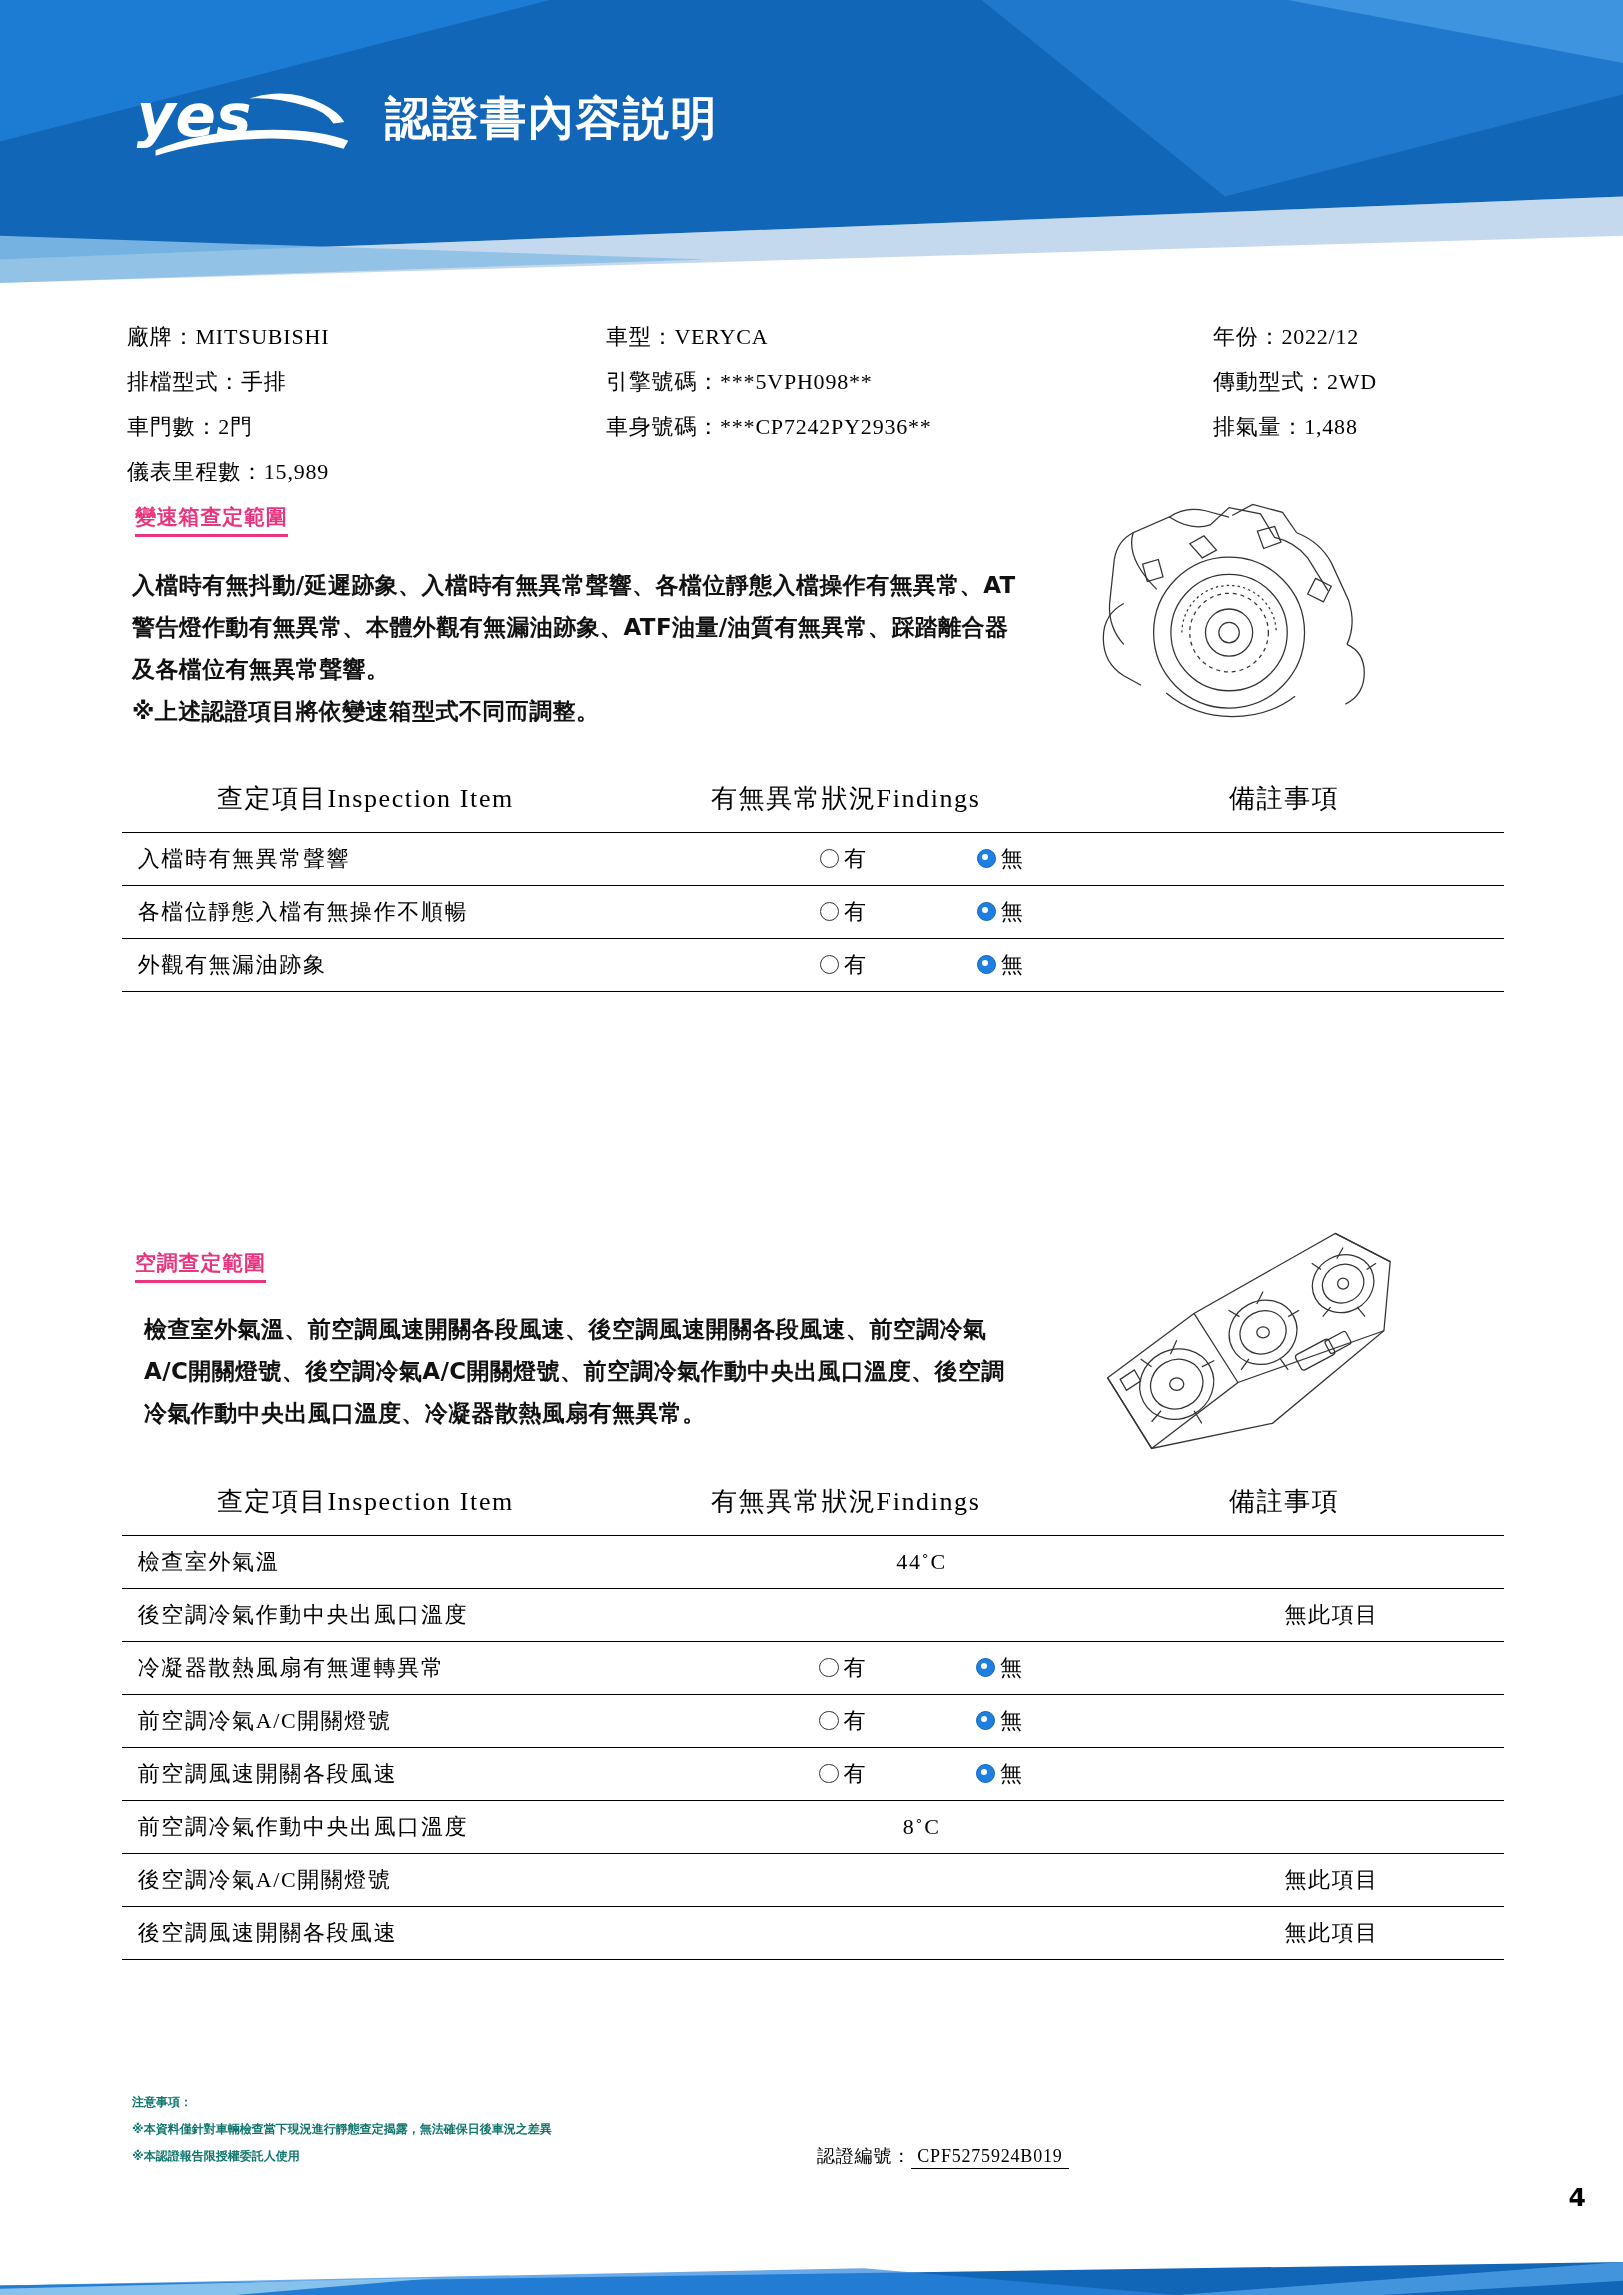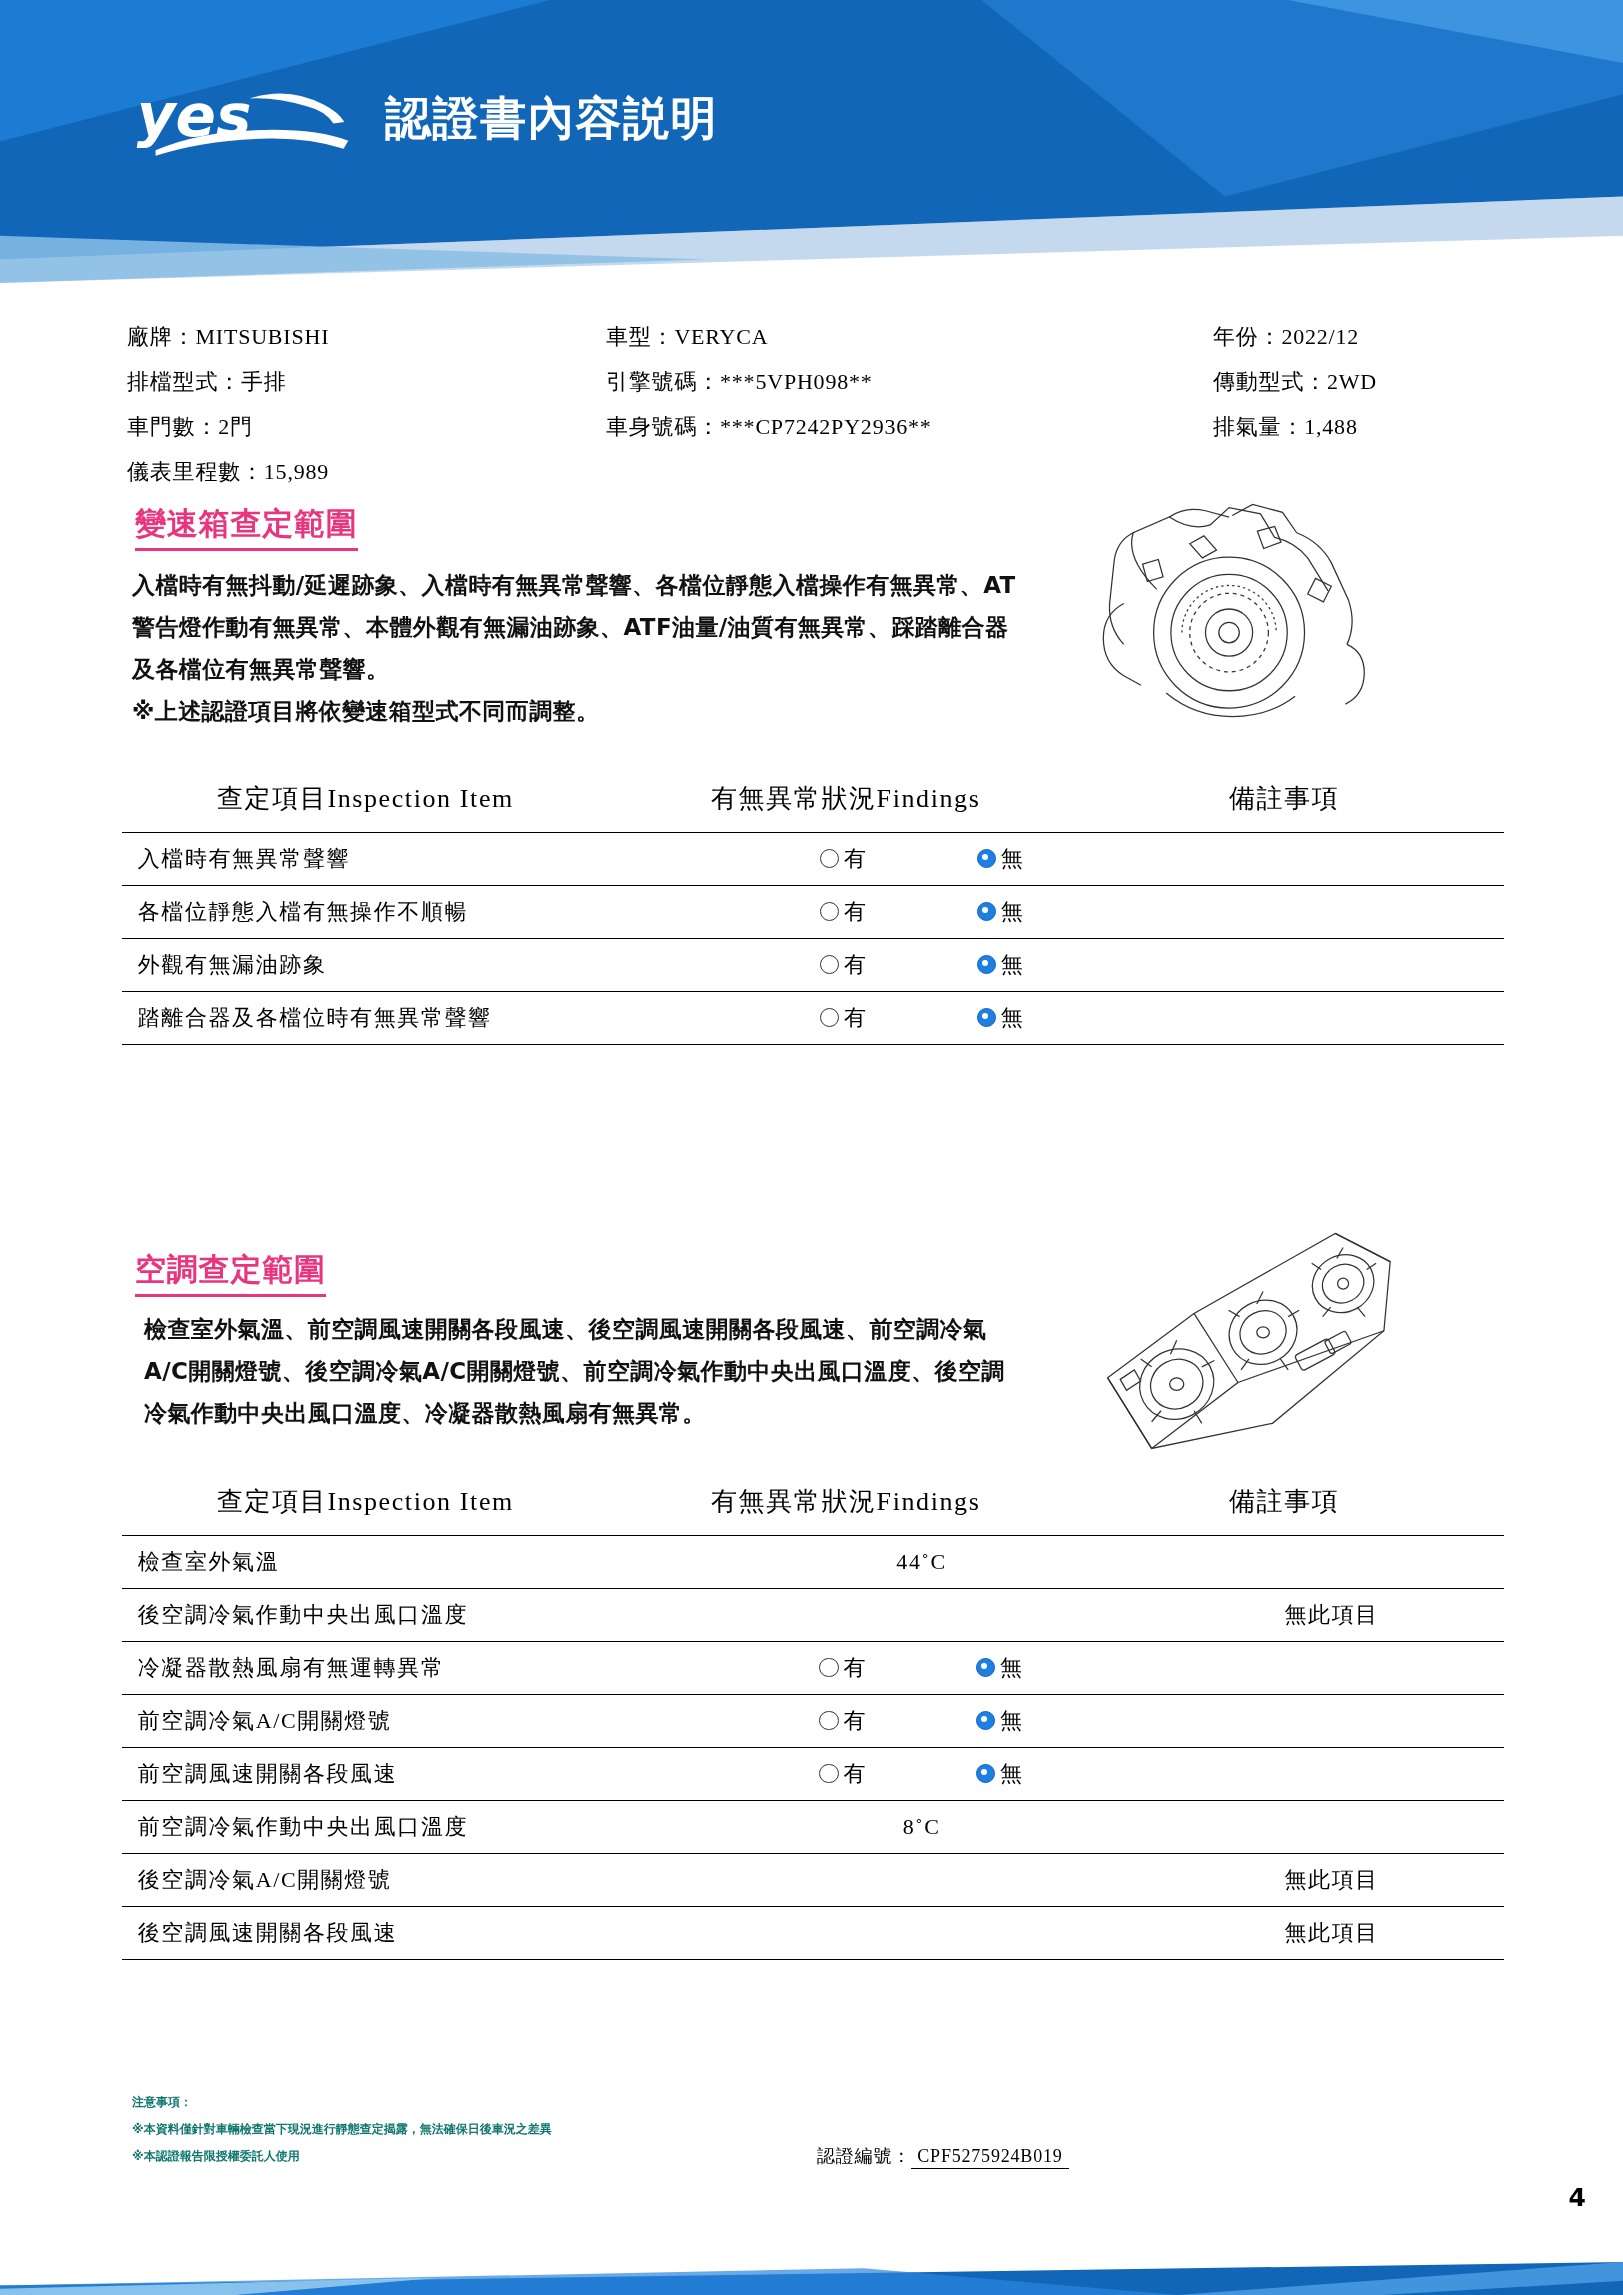--- a/index.html
+++ b/index.html
@@ -72,21 +72,21 @@
     line-height: 45px;
     white-space: nowrap;
     letter-spacing: 0.8px;
   }
 
   
   .section-title {
     position: absolute;
     font-family: "DejaVu Sans", sans-serif;
     font-weight: bold;
-    font-size: 31px;
+    font-size: 21px;
     color: #e8357f;
     letter-spacing: 0.8px;
   }
   .section-title .underline {
     display: block;
     border-bottom: 3.1px solid #e8357f;
     padding-bottom: 3.1px;
   }
   .section-desc {
     position: absolute;
@@ -300,30 +300,20 @@
       <td class="col-find">
         <span class="radio-pair">
           <span class="radio-opt"><span class="radio"></span><span>有</span></span>
           <span class="radio-opt"><span class="radio on"></span><span>無</span></span>
         </span>
       </td>
       <td class="col-note"></td>
     </tr>
     <tr>
       <td class="col-item">外觀有無漏油跡象</td>
-      <td class="col-find">
-        <span class="radio-pair">
-          <span class="radio-opt"><span class="radio"></span><span>有</span></span>
-          <span class="radio-opt"><span class="radio on"></span><span>無</span></span>
-        </span>
-      </td>
-      <td class="col-note"></td>
-    </tr>
-    <tr>
-      <td class="col-item">踏離合器及各檔位時有無異常聲響</td>
       <td class="col-find">
         <span class="radio-pair">
           <span class="radio-opt"><span class="radio"></span><span>有</span></span>
           <span class="radio-opt"><span class="radio on"></span><span>無</span></span>
         </span>
       </td>
       <td class="col-note"></td>
     </tr>
   </tbody>
     </table>

